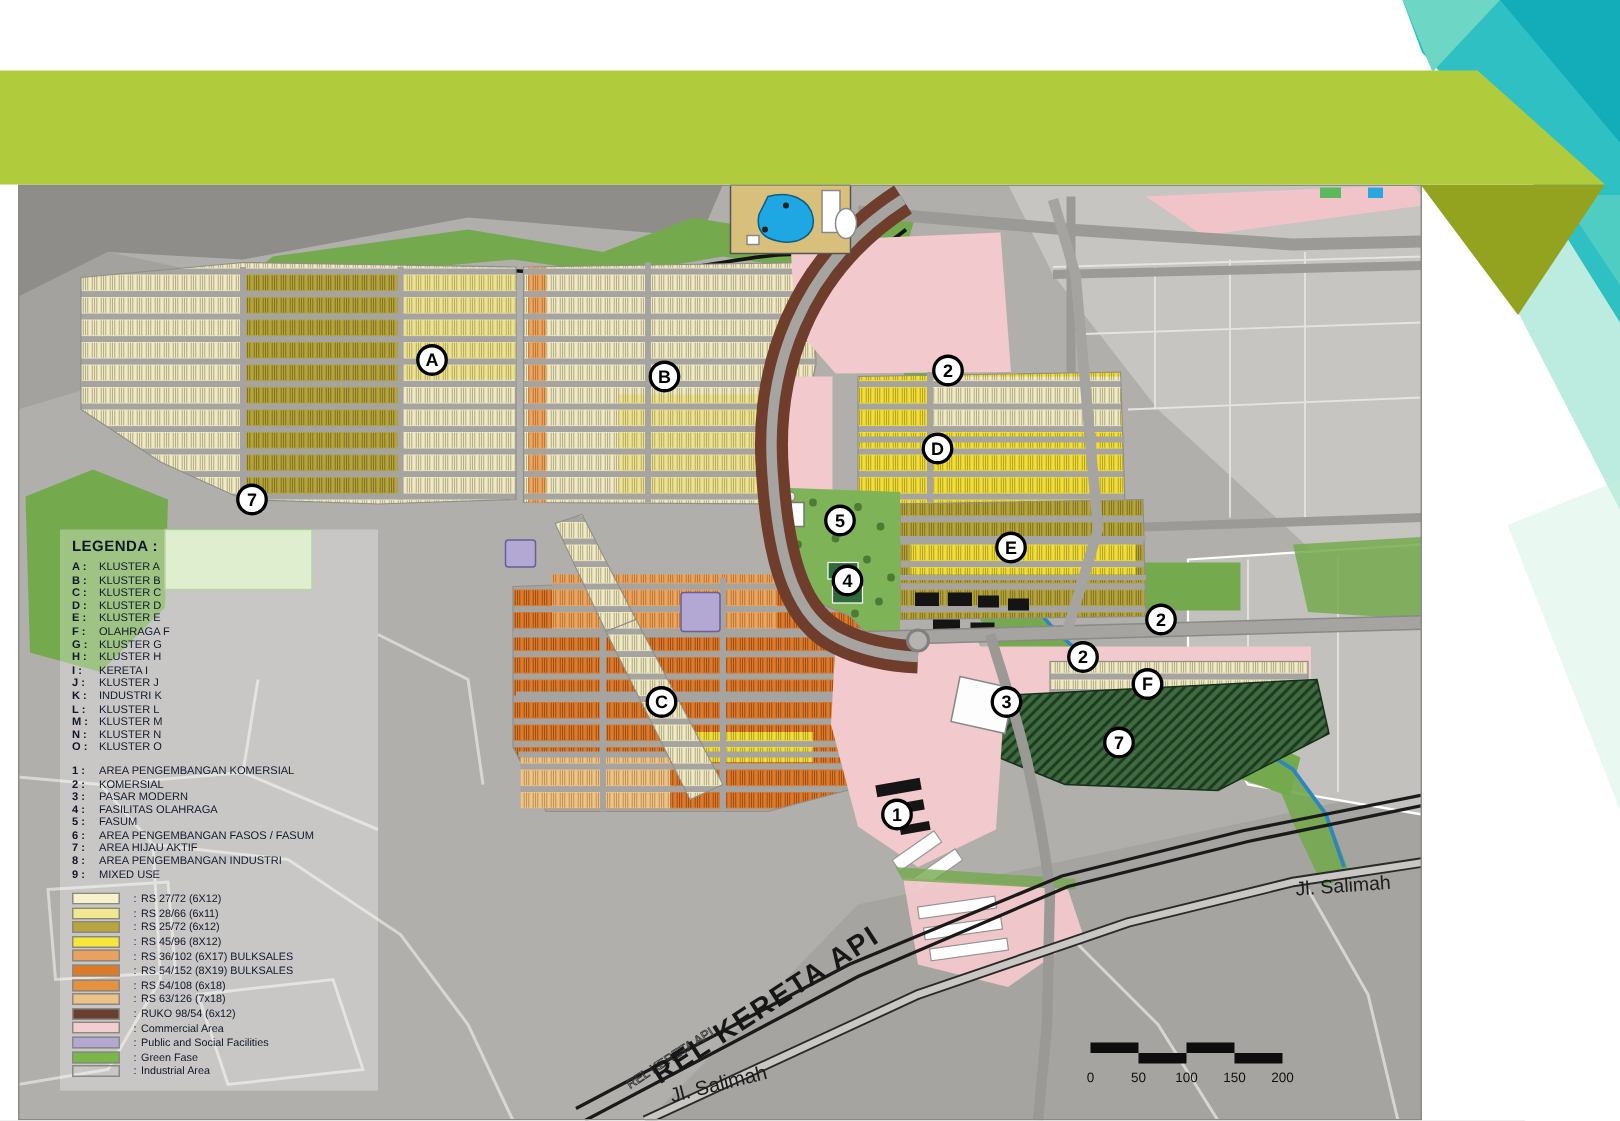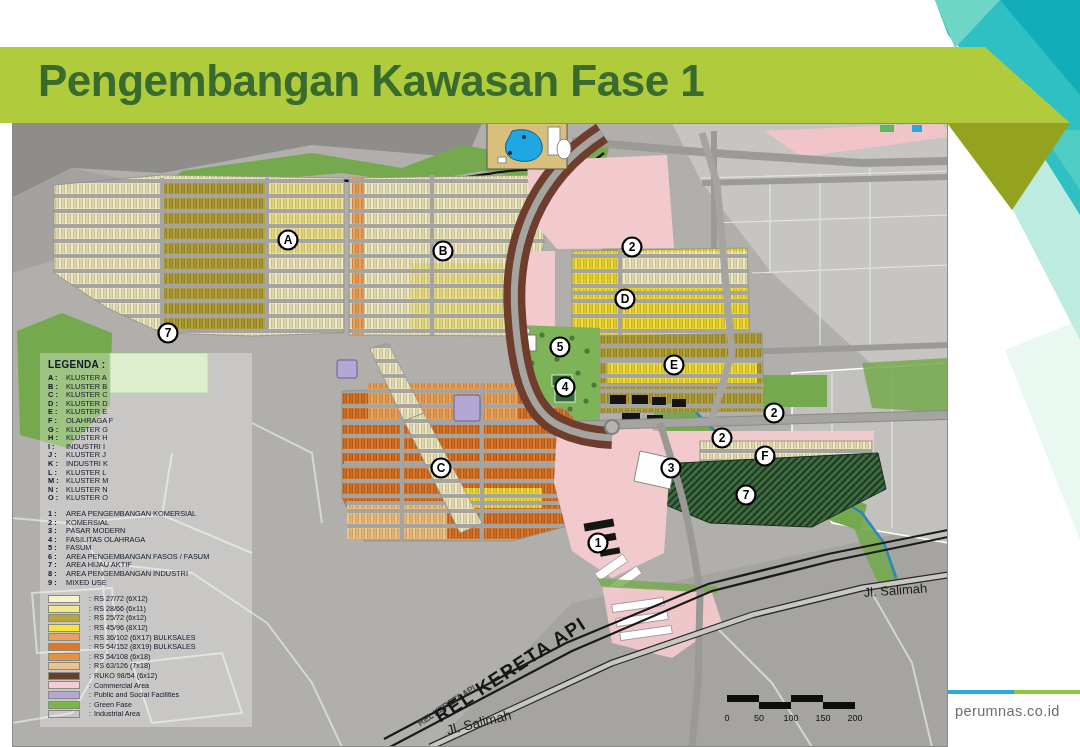--- a/index.html
+++ b/index.html
@@ -395,21 +395,21 @@
           <div class="lg-row">
             <span class="k">G :</span>
             <span>KLUSTER G</span>
           </div>
           <div class="lg-row">
             <span class="k">H :</span>
             <span>KLUSTER H</span>
           </div>
           <div class="lg-row">
             <span class="k">I :</span>
-            <span>INDUSTRI I</span>
+            <span>KERETA I</span>
           </div>
           <div class="lg-row">
             <span class="k">J :</span>
             <span>KLUSTER J</span>
           </div>
           <div class="lg-row">
             <span class="k">K :</span>
             <span>INDUSTRI K</span>
           </div>
           <div class="lg-row">
@@ -536,23 +536,15 @@
             <span>Industrial Area</span>
           </div>
         </div>
     </div>
   </div>
 
   <svg class="deco-svg deco-banner" viewBox="0 0 1080 747">
     <polygon points="947,123 1070,123 1012,210" fill="#93a320"></polygon>
     <path d="M0,47 H985 L1070,123 H0 Z" fill="#b0cb3c"></path>
   </svg>
-  <h1 class="banner-title">Pengembangan Kawasan Fase 1</h1>
-
-  <div class="footer">
-    <div class="footer-line">
-      <span class="seg-blue" style="background:#2aabd6"></span>
-      <span class="seg-green" style="background:#8ec63f"></span>
-    </div>
-    <div class="footer-url">perumnas.co.id</div>
-  </div>
+
 
 </div>
 
 </body></html>

